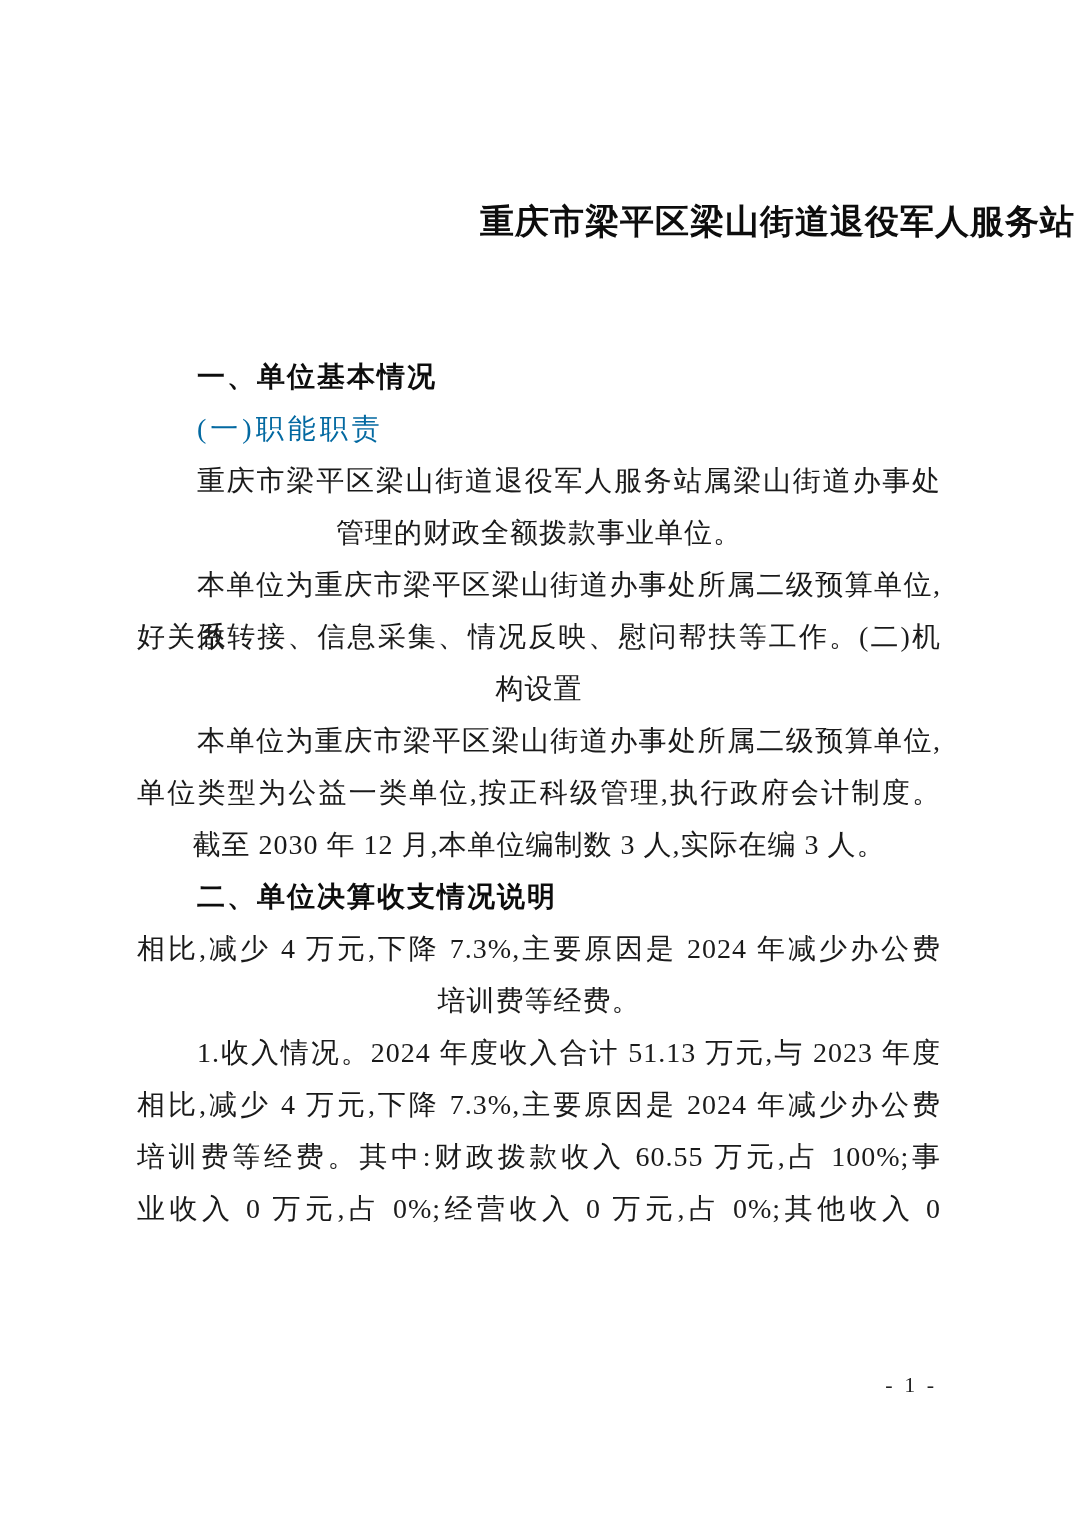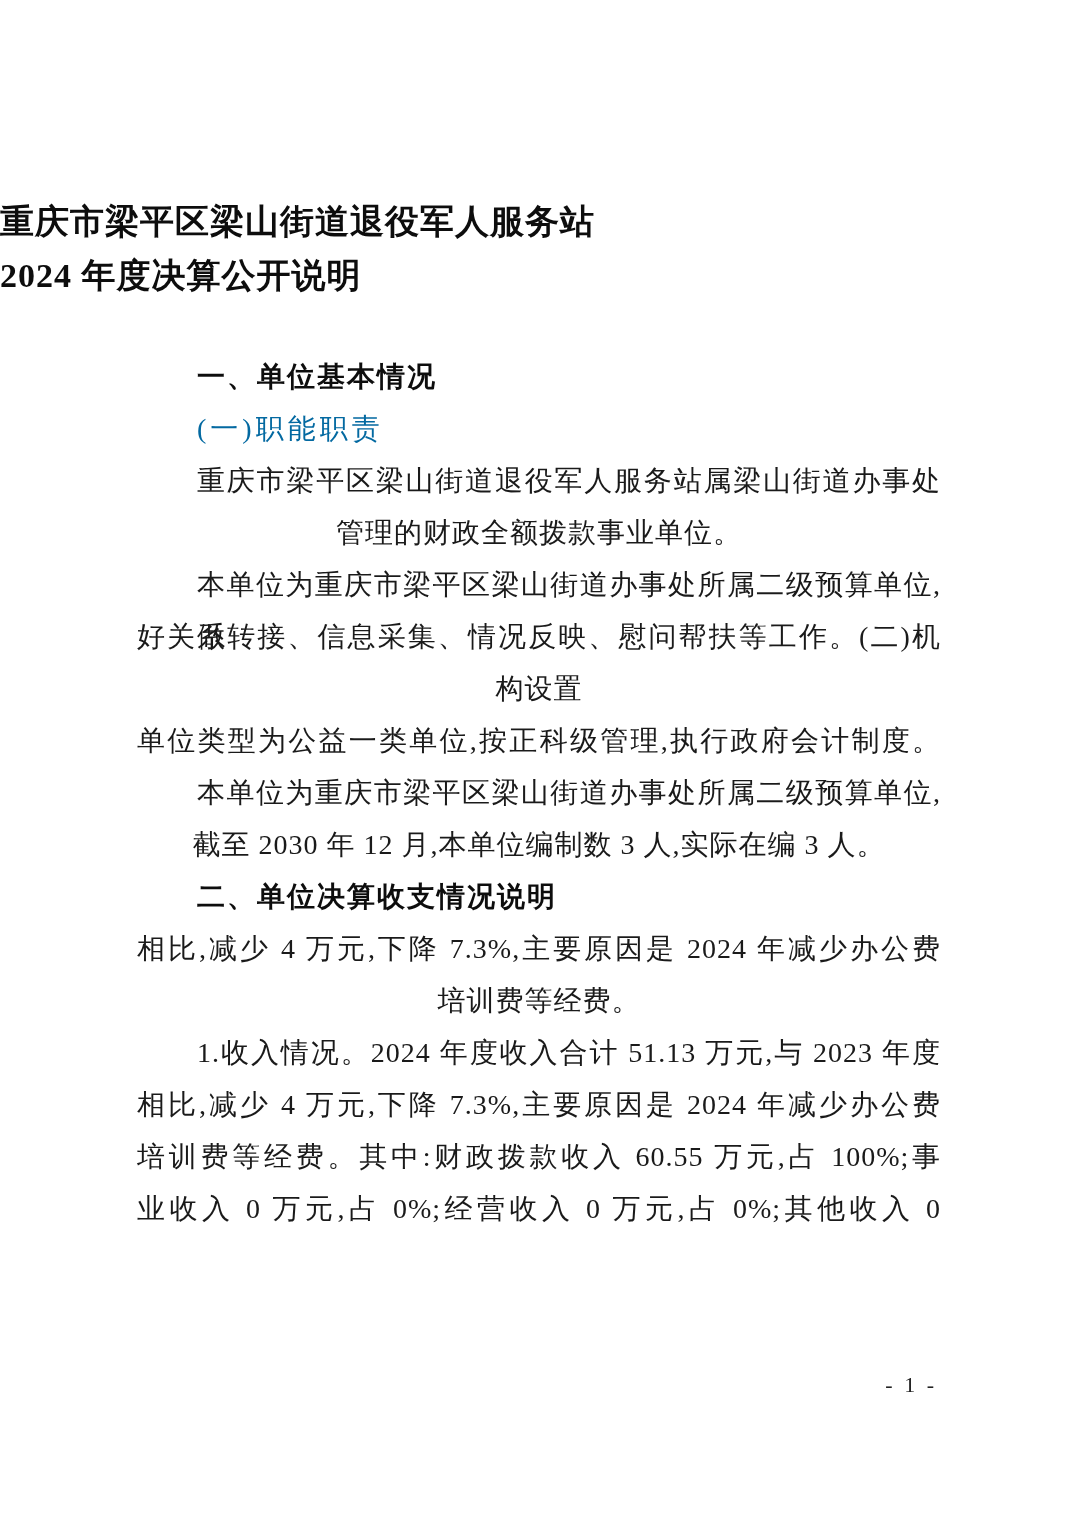--- a/index.html
+++ b/index.html
@@ -14,21 +14,21 @@
     background: #ffffff;
     color: #111111;
     font-family: "Liberation Serif", serif;
     overflow: hidden;
   }
   .title-block {
     position: absolute;
     top: 195px;
     left: 0;
     width: 1075px;
-    text-align: left;
+    text-align: right;
   }
   .title-line {
     font-size: 34px;
     line-height: 54px;
     font-weight: bold;
     letter-spacing: 1px;
     color: #0d0d0d;
     font-family: "Liberation Serif", serif;
   }
   .content {
@@ -77,33 +77,32 @@
     font-family: "Liberation Serif", serif;
   }
 </style>
 </head>
 <body>
 
 <div class="page">
 
   <div class="title-block">
     <div class="title-line">重庆市梁平区梁山街道退役军人服务站</div>
-    <div class="title-line">2024 年度决算公开说明</div>
   </div>
 
   <div class="content" id="content">
       <div class="line h1 indent">一、单位基本情况</div>
       <div class="line h2 indent">(一)职能职责</div>
       <div class="line body indent justify">重庆市梁平区梁山街道退役军人服务站属梁山街道办事处</div>
       <div class="line body">管理的财政全额拨款事业单位。</div>
       <div class="line body indent justify">本单位为重庆市梁平区梁山街道办事处所属二级预算单位,做</div>
       <div class="line body justify">好关系转接、信息采集、情况反映、慰问帮扶等工作。(二)机</div>
       <div class="line body">构设置</div>
+      <div class="line body indent justify">本单位为重庆市梁平区梁山街道办事处所属二级预算单位,</div>
       <div class="line body justify">单位类型为公益一类单位,按正科级管理,执行政府会计制度。</div>
-      <div class="line body indent justify">本单位为重庆市梁平区梁山街道办事处所属二级预算单位,</div>
       <div class="line body">截至 2030 年 12 月,本单位编制数 3 人,实际在编 3 人。</div>
       <div class="line h1 indent">二、单位决算收支情况说明</div>
       <div class="line body justify">相比,减少 4 万元,下降 7.3%,主要原因是 2024 年减少办公费</div>
       <div class="line body">培训费等经费。</div>
       <div class="line body indent justify">1.收入情况。2024 年度收入合计 51.13 万元,与 2023 年度</div>
       <div class="line body justify">相比,减少 4 万元,下降 7.3%,主要原因是 2024 年减少办公费</div>
       <div class="line body justify">培训费等经费。其中:财政拨款收入 60.55 万元,占 100%;事</div>
       <div class="line body justify">业收入 0 万元,占 0%;经营收入 0 万元,占 0%;其他收入 0</div>
     </div>
 

